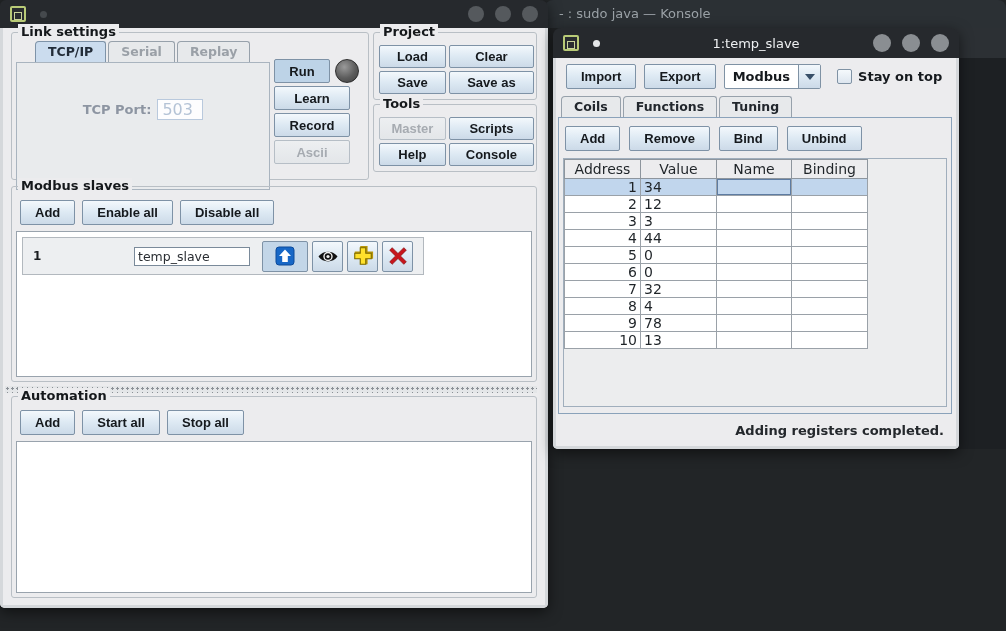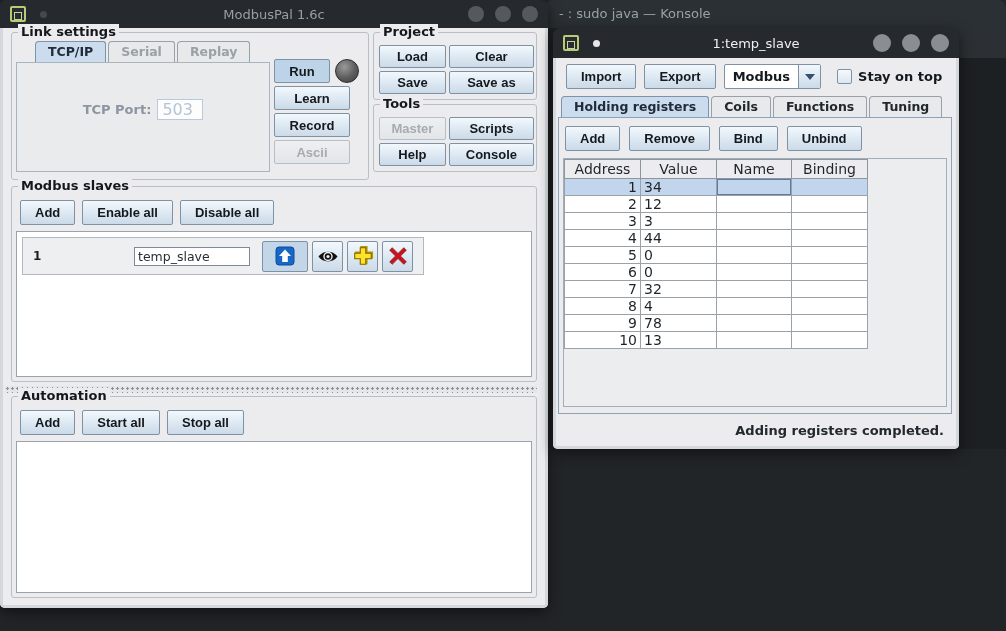--- a/index.html
+++ b/index.html
@@ -40,21 +40,21 @@
   .tab.sel { background:#cbdcee; border-color:#7e93a8; color:#222c38; position:relative; z-index:2; }
   .tab.dim { color:#9aa0a7; }
   .tabs { display:flex; gap:2px; position:absolute; }
   .tfield { background:#fff; border:1px solid #7a8a9a; font-size:12.5px; color:#2a2e33; padding:1px 3px; font-family:"DejaVu Sans",sans-serif; }
   .icon-btn { display:inline-flex; align-items:center; justify-content:center; width:31px; height:31px;
               background:linear-gradient(180deg,#f3f8fc,#dde9f3 50%,#ccdae8); border:1px solid #7e92a6; border-radius:2px; }
 
   
   #win-left { left:0; top:0; width:548px; height:608px; border-radius:6px 8px 5px 5px; }
   #win-left .winbody { height:580px; }
-  #lnk-tabpanel { position:absolute; left:4px; top:29px; width:254px; height:110px; background:#e9ebed; border:1px solid #a9b4bf; display:flex; align-items:flex-start; justify-content:center; }
+  #lnk-tabpanel { position:absolute; left:4px; top:29px; width:254px; height:128px; background:#e9ebed; border:1px solid #a9b4bf; display:flex; align-items:flex-start; justify-content:center; }
   .tcp-row { margin-top:36px; display:flex; align-items:center; gap:6px; }
   .tcp-label { font-size:13px; font-weight:bold; color:#8d95a2; }
   .tcp-input { width:46px; height:21px; border:1px solid #b9c9dd; background:#fdfdfe; color:#b4c3d6; font-size:16px; padding-left:4px; font-family:"DejaVu Sans",sans-serif; }
   .btncol { position:absolute; left:262px; top:26px; width:92px; }
   .btncol .btn { width:76px; height:24px; margin-top:3px; }
   .run-row { display:flex; align-items:center; }
   .run-row .btn { width:56px; margin-top:0; }
   .led { width:24px; height:24px; border-radius:50%; margin-left:5px; border:1px solid #2e2e2e;
          background:radial-gradient(circle at 38% 32%, #9a9a9a, #5c5c5c 55%, #3f3f3f 100%); }
   .grid2 { position:absolute; left:5px; right:5px; top:12px; bottom:5px; display:grid; grid-template-columns:44% 56%; gap:3px; }
@@ -101,21 +101,20 @@
 
 <div class="konsole-bar">
   <span>- : sudo java — Konsole</span>
 </div>
 <div class="konsole-body"></div>
 
 <div class="window inactive" id="win-left">
   <div class="titlebar">
     <span class="app-icon"></span>
     <span class="pin-dot"></span>
-    <span class="title">ModbusPal 1.6c</span>
     <span class="controls">
       <span class="circle"></span>
       <span class="circle"></span>
       <span class="circle"></span>
     </span>
   </div>
   <div class="winbody">
 
     <div class="group" style="left:8px;top:4px;width:358px;height:148px;">
       <span class="gtitle">Link settings</span>
@@ -239,21 +238,20 @@
             <i></i>
           </span>
       </span>
       <span class="chk">
         <span class="box"></span>
         <span class="lbl">Stay on top</span>
       </span>
     </div>
 
     <div class="tabs" id="reg-tabs">
-      <div class="tab sel">Holding registers</div>
       <div class="tab">Coils</div>
       <div class="tab">Functions</div>
       <div class="tab">Tuning</div>
     </div>
 
     <div id="reg-panel">
       <div id="reg-actions">
         <button class="btn">Add</button>
         <button class="btn">Remove</button>
         <button class="btn">Bind</button>

